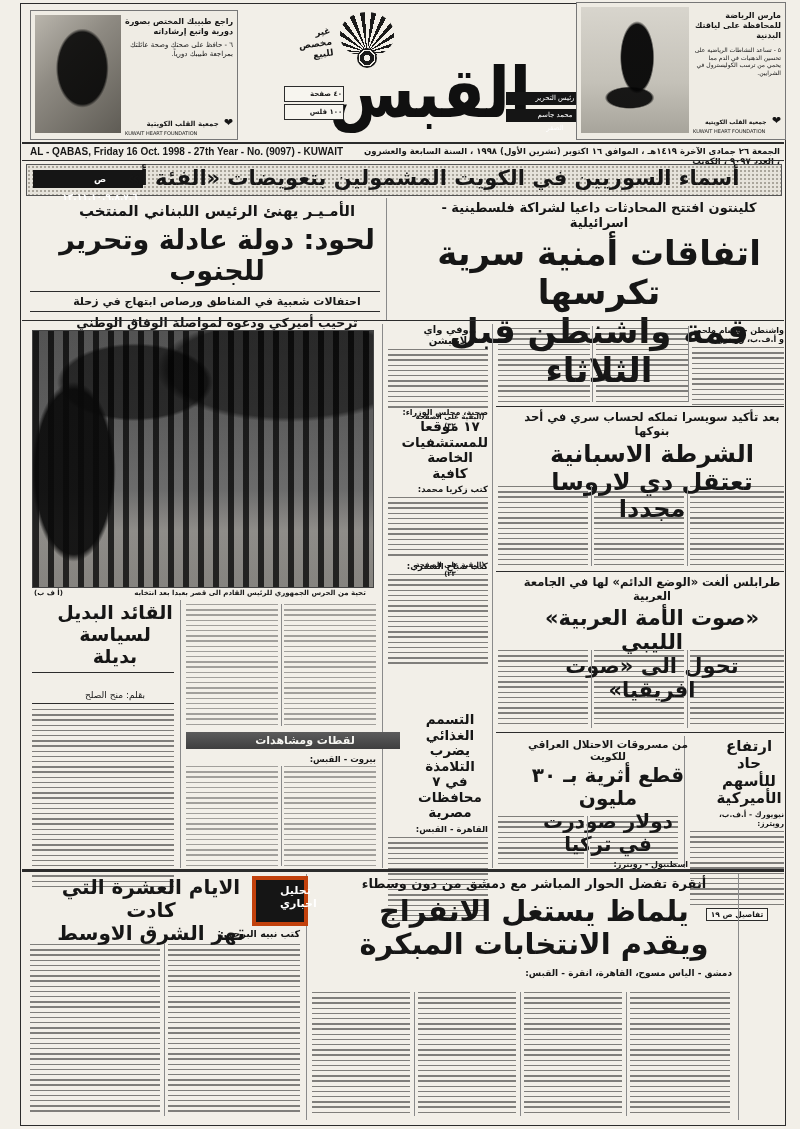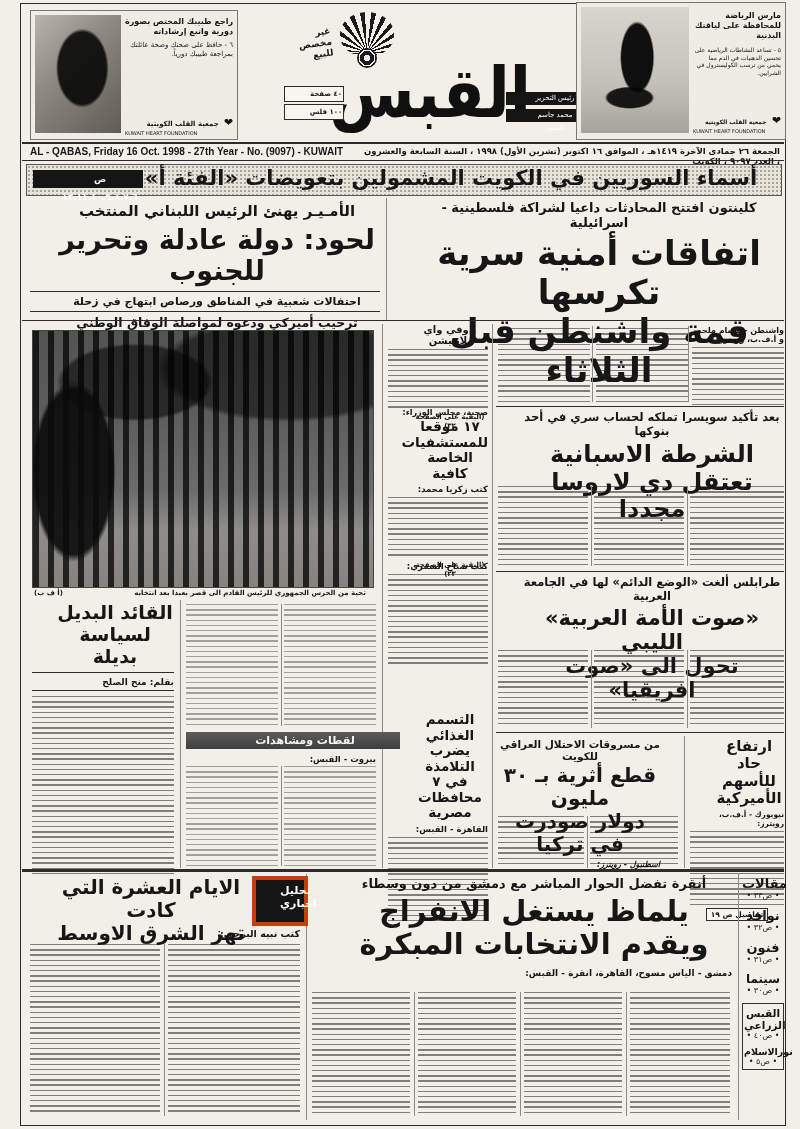--- a/index.html
+++ b/index.html
@@ -117,21 +117,21 @@
     </div>
   </div>
 
   <div class="abs hline" style="left:22px;top:142px;width:762px;height:2px;"></div>
   <div class="abs" style="left:30px;top:146px;width:380px;font-family:'Liberation Sans',sans-serif;font-weight:bold;font-size:10px;">AL - QABAS, Friday 16 Oct. 1998 - 27th Year - No. (9097) - KUWAIT</div>
   <div class="abs rtl" style="left:360px;top:146px;width:420px;font-size:8.5px;font-weight:bold;">الجمعة ٢٦ جمادى الآخرة ١٤١٩هـ ، الموافق ١٦ اكتوبر (تشرين الأول) ١٩٩٨ ، السنة السابعة والعشرون ، العدد ٩٠٩٧ ، الكويت</div>
   <div class="abs hline" style="left:22px;top:160px;width:762px;"></div>
 
   <div class="abs halftone" style="left:26px;top:164px;width:754px;height:30px;border:1px solid #555;">
     <div class="abs blackbox ctr" style="left:6px;top:5px;width:86px;height:18px;font-size:9px;font-weight:bold;line-height:18px;">ص ١٢.١١.١٠.٩.٨.٧.٦</div>
-    <div class="abs rtl head" style="left:100px;top:1px;width:648px;font-size:21px;text-align:center;">أسماء السوريين في الكويت المشمولين بتعويضات «الفئة أ»</div>
+    <div class="abs rtl head" style="left:100px;top:1px;width:648px;font-size:21px;text-align:left;">أسماء السوريين في الكويت المشمولين بتعويضات «الفئة أ»</div>
   </div>
 
   <div class="abs vline" style="left:386px;top:198px;height:122px;"></div>
 
   <div class="abs rtl" style="left:392px;top:200px;width:390px;">
     <div class="kicker ctr" style="font-size:13px;">كلينتون افتتح المحادثات داعيا لشراكة فلسطينية - اسرائيلية</div>
     <div class="head ctr" style="font-size:34px;margin-top:4px;">اتفاقات أمنية سرية تكرسها</div>
     <div class="head ctr" style="font-size:34px;">قمة واشنطن قبل الثلاثاء</div>
   </div>
 
@@ -179,25 +179,25 @@
     <div class="head ctr" style="font-size:21px;">تحول الى «صوت افريقيا»</div>
   </div>
   <div class="abs sim" style="left:498px;top:650px;width:90px;height:78px;"></div>
   <div class="abs sim" style="left:594px;top:650px;width:90px;height:78px;"></div>
   <div class="abs sim" style="left:690px;top:650px;width:94px;height:78px;"></div>
   <div class="abs vline" style="left:591px;top:650px;height:78px;"></div>
   <div class="abs vline" style="left:687px;top:650px;height:78px;"></div>
   <div class="abs hline" style="left:496px;top:732px;width:288px;"></div>
 
   <div class="abs vline" style="left:684px;top:736px;height:132px;"></div>
-  <div class="abs rtl" style="left:476px;top:738px;width:184px;">
+  <div class="abs rtl" style="left:504px;top:738px;width:184px;">
     <div class="kicker ctr" style="font-size:10.5px;">من مسروقات الاحتلال العراقي للكويت</div>
     <div class="head ctr" style="font-size:20px;margin-top:2px;">قطع أثرية بـ ٣٠ مليون</div>
     <div class="head ctr" style="font-size:20px;">دولار صودرت في تركيا</div>
-    <div style="font-weight:bold;font-size:8px;margin-top:4px;font-style:italic;">اسطنبول - رويترز:</div>
+    <div style="font-weight:bold;font-size:8px;margin-top:4px;">اسطنبول - رويترز:</div>
   </div>
   <div class="abs sim" style="left:498px;top:816px;width:86px;height:52px;"></div>
   <div class="abs sim" style="left:590px;top:816px;width:88px;height:52px;"></div>
   <div class="abs vline" style="left:587px;top:816px;height:52px;"></div>
 
   <div class="abs rtl" style="left:690px;top:738px;width:94px;">
     <div class="head ctr" style="font-size:15px;">ارتفاع حاد</div>
     <div class="head ctr" style="font-size:15px;">للأسهم الأميركية</div>
     <div style="font-weight:bold;font-size:7.5px;margin-top:3px;">نيويورك - أ.ف.ب، رويترز:</div>
     <div class="sim" style="height:74px;margin-top:3px;"></div>
@@ -230,54 +230,38 @@
     <div style="font-weight:bold;font-size:8.5px;margin-top:3px;">القاهرة - القبس:</div>
     <div class="sim" style="height:84px;margin-top:3px;"></div>
   </div>
 
   <div class="abs vline" style="left:180px;top:600px;height:268px;"></div>
 
   <div class="abs rtl" style="left:32px;top:602px;width:142px;">
     <div class="head ctr" style="font-size:19px;">القائد البديل</div>
     <div class="head ctr" style="font-size:19px;">لسياسة بديلة</div>
     <div class="hline" style="margin-top:4px;"></div>
-    <div class="ctr" style="font-weight:bold;font-size:9px;margin-top:4px;text-align:right;">بقلم: منح الصلح</div>
+    <div class="ctr" style="font-weight:normal;font-size:9px;margin-top:17px;">بقلم: منح الصلح</div>
     <div class="hline" style="margin-top:3px;"></div>
     <div class="sim" style="height:180px;margin-top:5px;"></div>
   </div>
 
   <div class="abs sim lite" style="left:186px;top:604px;width:92px;height:122px;"></div>
   <div class="abs sim lite" style="left:284px;top:604px;width:92px;height:122px;"></div>
   <div class="abs vline" style="left:281px;top:604px;height:122px;"></div>
 
   <div class="abs ribbon ctr" style="left:186px;top:732px;width:190px;height:17px;font-size:11px;line-height:17px;">لقطات ومشاهدات</div>
   <div class="abs rtl" style="left:186px;top:754px;width:190px;font-weight:bold;font-size:8.5px;">بيروت - القبس:</div>
   <div class="abs sim lite" style="left:186px;top:766px;width:92px;height:100px;"></div>
   <div class="abs sim lite" style="left:284px;top:766px;width:92px;height:100px;"></div>
   <div class="abs vline" style="left:281px;top:766px;height:100px;"></div>
 
   <div class="abs hline" style="left:22px;top:869px;width:762px;height:3px;"></div>
 
   <div class="abs vline" style="left:738px;top:874px;height:246px;"></div>
-  <div class="abs" style="left:742px;top:876px;width:42px;">
-    <div class="sb-label" style="font-size:13px;">مقالات</div>
-    <div class="pgmark">• ص٣٣ •</div>
-    <div class="sb-label" style="margin-top:8px;font-size:13px;">نوافذ</div>
-    <div class="pgmark">• ص٣٢ •</div>
-    <div class="sb-label" style="margin-top:8px;font-size:13px;">فنون</div>
-    <div class="pgmark">• ص٣١ •</div>
-    <div class="sb-label" style="margin-top:8px;font-size:12px;">سينما</div>
-    <div class="pgmark">• ص٣٠ •</div>
-    <div style="border:1px solid #333;margin-top:8px;padding:3px 1px;">
-      <div class="sb-label" style="font-size:10.5px;letter-spacing:0;">القبس الزراعي</div>
-      <div class="pgmark">• ص٤٠ •</div>
-      <div class="sb-label" style="font-size:9.5px;letter-spacing:0;margin-top:6px;">نورالاسلام</div>
-      <div class="pgmark">• ص٥ •</div>
-    </div>
-  </div>
 
   <div class="abs vline" style="left:306px;top:874px;height:246px;"></div>
   <div class="abs rtl" style="left:312px;top:876px;width:420px;">
     <div class="kicker ctr" style="font-size:13px;letter-spacing:2px;">أنقرة تفضل الحوار المباشر مع دمشق من دون وسطاء</div>
     <div class="head ctr" style="font-size:29px;margin-top:4px;letter-spacing:2px;">يلماظ يستغل الانفراج</div>
     <div class="head ctr" style="font-size:29px;letter-spacing:2px;">ويقدم الانتخابات المبكرة</div>
     <div style="font-weight:bold;font-size:9px;margin-top:6px;">دمشق - الياس مسوح، القاهرة، انقرة - القبس:</div>
   </div>
   <div class="abs sim" style="left:312px;top:992px;width:98px;height:124px;"></div>
   <div class="abs sim" style="left:418px;top:992px;width:98px;height:124px;"></div>

